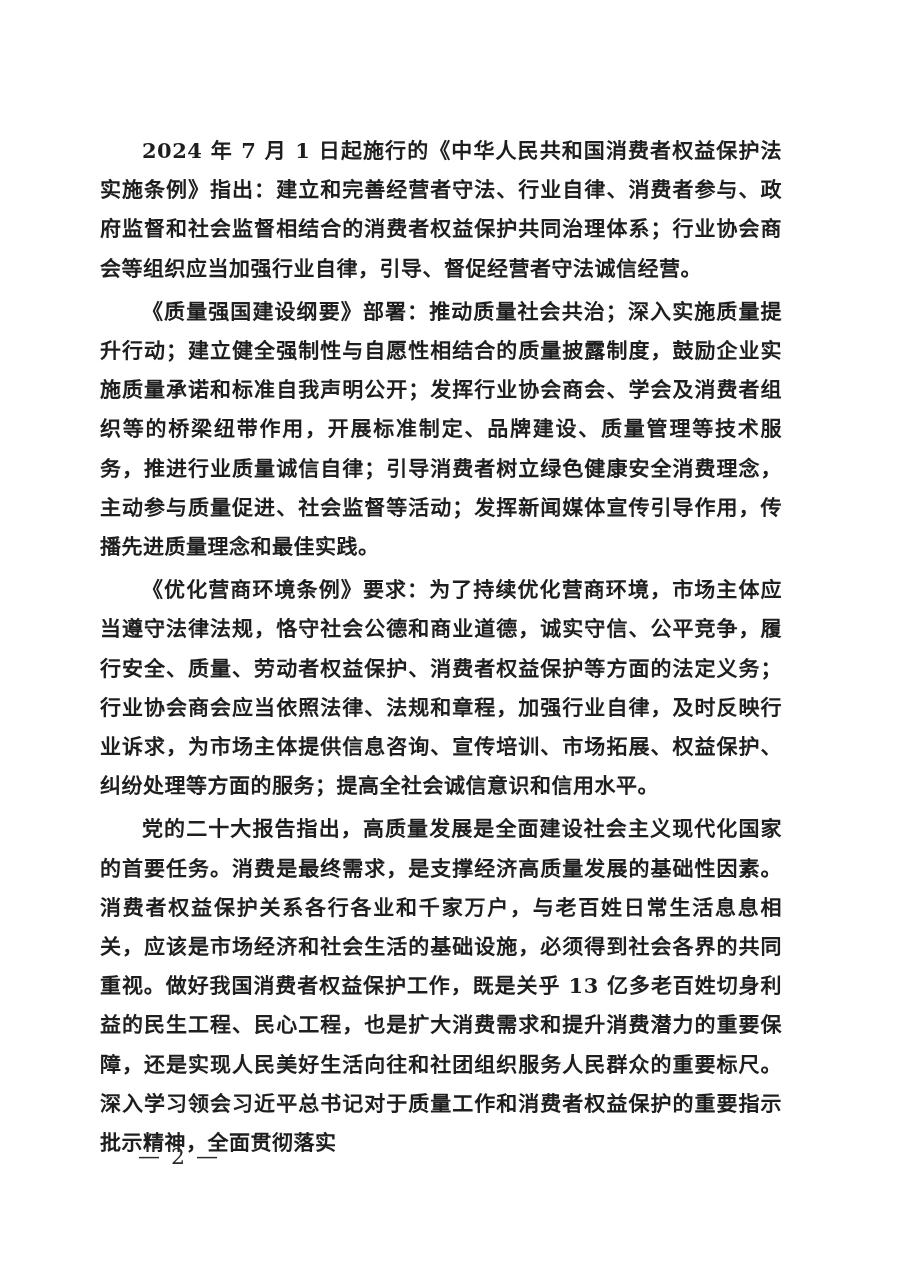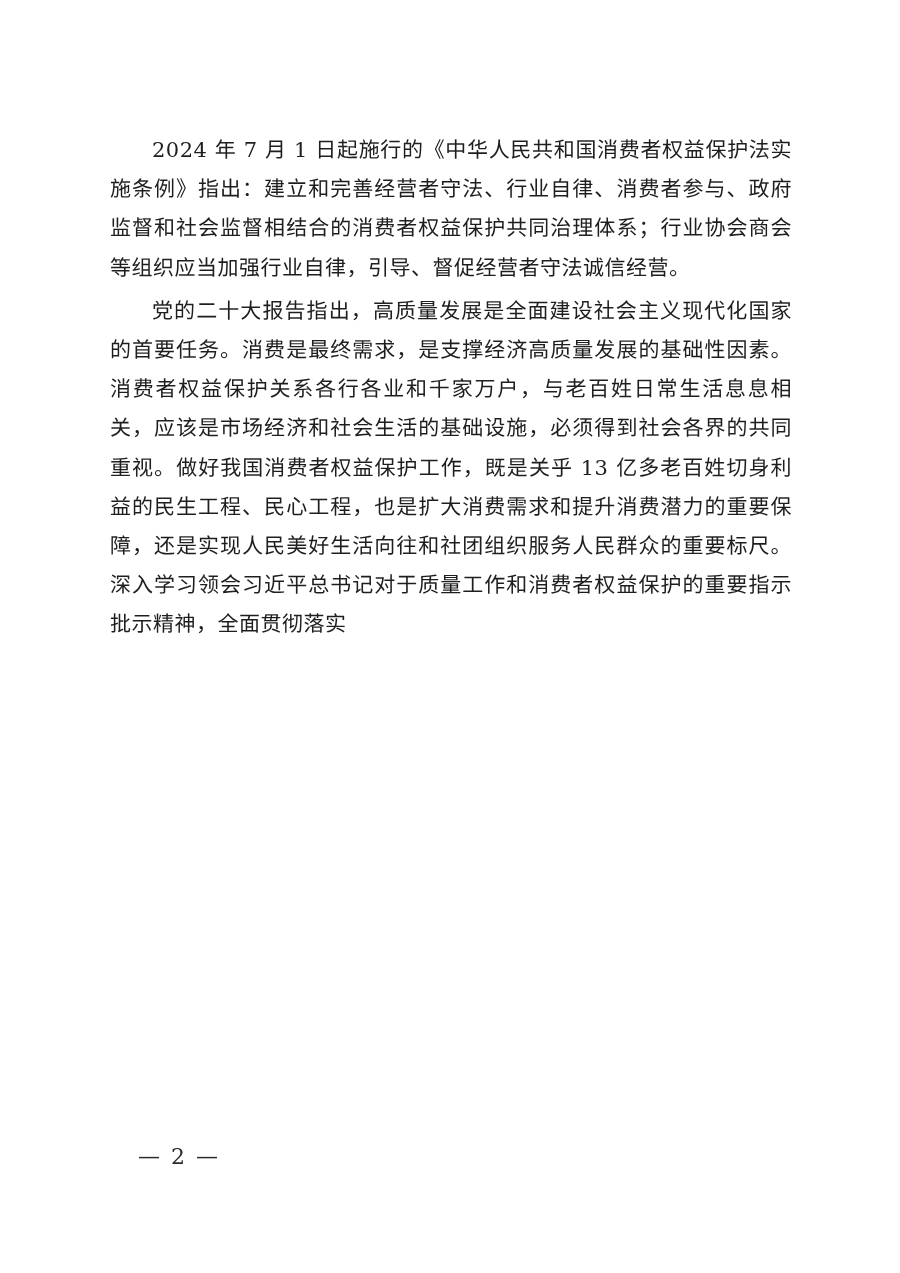--- a/index.html
+++ b/index.html
@@ -14,24 +14,25 @@
       font-family: "DejaVu Serif", "Liberation Serif", serif;
       overflow: hidden;
     }
     .page {
       position: absolute;
       inset: 0;
       background: #ffffff;
     }
     .text-block {
       position: absolute;
-      left: 110px;
+      left: 100px;
       top: 131px;
       width: 682px;
       color: #1e1e1e;
+      font-weight: bold;
     }
     .text-block p {
       margin: 0 0 4px 0;
       font-size: 21px;
       line-height: 39.2px;
       text-align: justify;
       text-justify: inter-character;
       text-indent: 2em;
       color: #1e1e1e;
       letter-spacing: 0.5px;
@@ -46,18 +47,20 @@
       white-space: pre;
     }
   </style>
 </head>
 <body>
 
 <div class="page">
 
   <div class="text-block">
     <p>2024 年 7 月 1 日起施行的《中华人民共和国消费者权益保护法实施条例》指出：建立和完善经营者守法、行业自律、消费者参与、政府监督和社会监督相结合的消费者权益保护共同治理体系；行业协会商会等组织应当加强行业自律，引导、督促经营者守法诚信经营。</p>
+    <p>《质量强国建设纲要》部署：推动质量社会共治；深入实施质量提升行动；建立健全强制性与自愿性相结合的质量披露制度，鼓励企业实施质量承诺和标准自我声明公开；发挥行业协会商会、学会及消费者组织等的桥梁纽带作用，开展标准制定、品牌建设、质量管理等技术服务，推进行业质量诚信自律；引导消费者树立绿色健康安全消费理念，主动参与质量促进、社会监督等活动；发挥新闻媒体宣传引导作用，传播先进质量理念和最佳实践。</p>
+    <p>《优化营商环境条例》要求：为了持续优化营商环境，市场主体应当遵守法律法规，恪守社会公德和商业道德，诚实守信、公平竞争，履行安全、质量、劳动者权益保护、消费者权益保护等方面的法定义务；行业协会商会应当依照法律、法规和章程，加强行业自律，及时反映行业诉求，为市场主体提供信息咨询、宣传培训、市场拓展、权益保护、纠纷处理等方面的服务；提高全社会诚信意识和信用水平。</p>
     <p>党的二十大报告指出，高质量发展是全面建设社会主义现代化国家的首要任务。消费是最终需求，是支撑经济高质量发展的基础性因素。消费者权益保护关系各行各业和千家万户，与老百姓日常生活息息相关，应该是市场经济和社会生活的基础设施，必须得到社会各界的共同重视。做好我国消费者权益保护工作，既是关乎 13 亿多老百姓切身利益的民生工程、民心工程，也是扩大消费需求和提升消费潜力的重要保障，还是实现人民美好生活向往和社团组织服务人民群众的重要标尺。深入学习领会习近平总书记对于质量工作和消费者权益保护的重要指示批示精神，全面贯彻落实</p>
   </div>
 
   <div class="page-footer">— 2 —</div>
 
 </div>
 
 </body></html>

